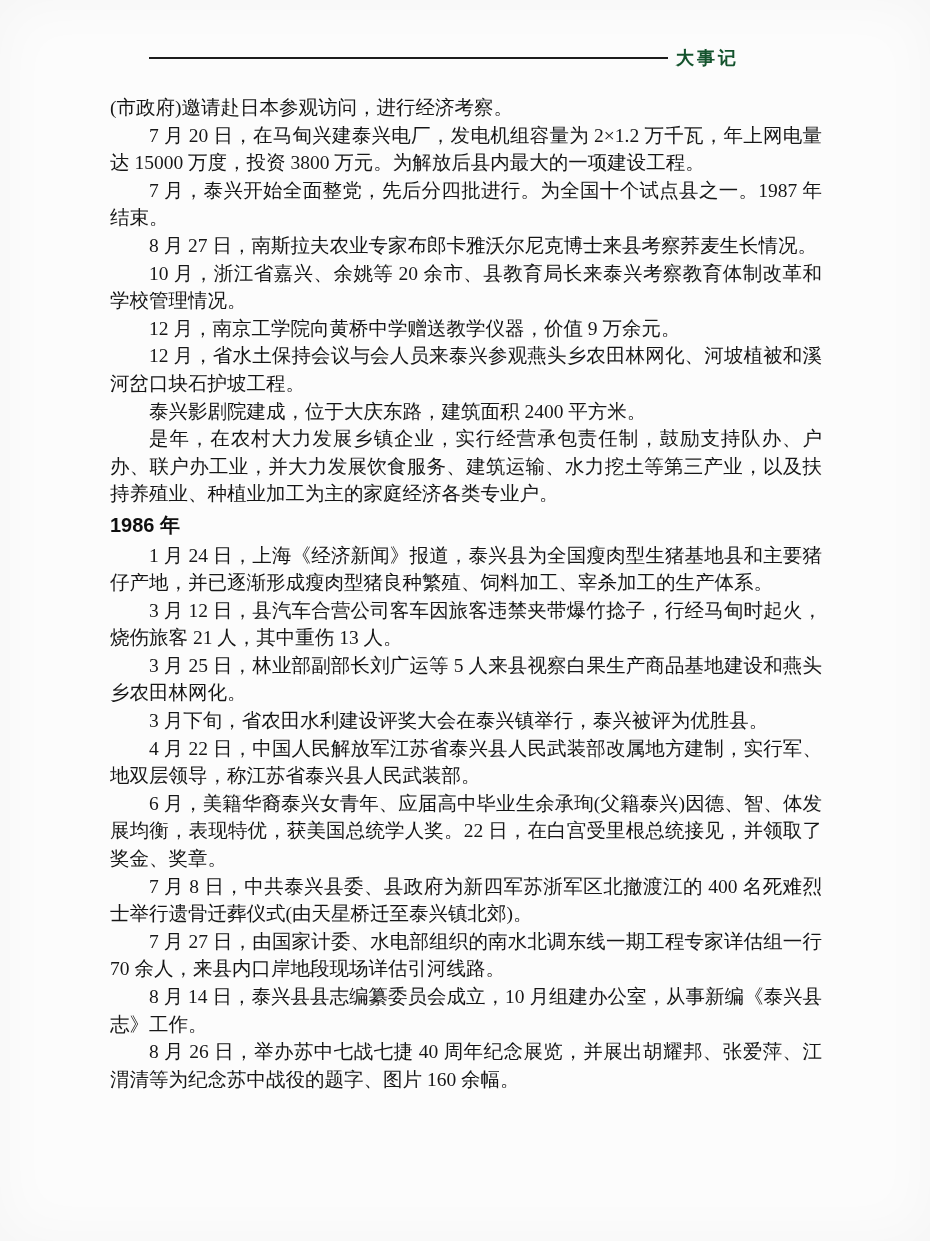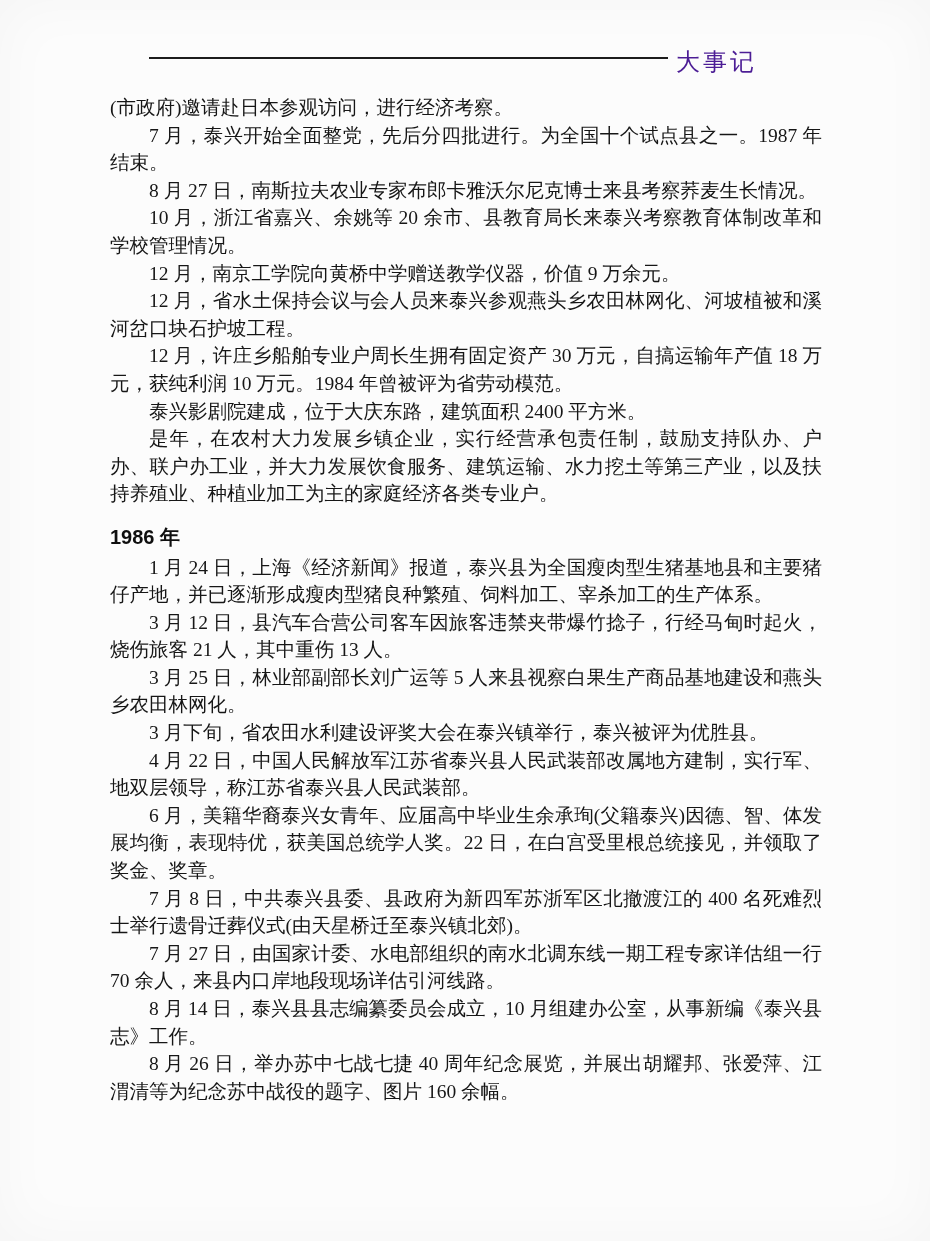--- a/index.html
+++ b/index.html
@@ -29,24 +29,24 @@
     top: 57px;
     width: 519px;
     height: 2.4px;
     background: #1c1c1c;
   }
   .header-title {
     position: absolute;
     left: 676px;
     top: 46px;
     font-family: "Liberation Sans", "DejaVu Sans", sans-serif;
-    font-weight: 400;
-    font-size: 24px;
+    font-weight: 700;
+    font-size: 18px;
     letter-spacing: 3px;
-    color: #4c1d95;
+    color: #14532d;
     white-space: nowrap;
   }
   
   .content {
     position: absolute;
     left: 110px;
     top: 94px;
     width: 712px;
     font-size: 19.5px;
     line-height: 27.6px;
@@ -55,46 +55,46 @@
   }
   .content p {
     margin: 0;
     text-indent: 2em;
     word-break: break-all;
   }
   .content p.flush {
     text-indent: 0;
   }
   .content h2.year-heading {
-    margin: 16px 0 2px 0;
+    margin: 4px 0 2px 0;
     font-family: "Liberation Sans", "DejaVu Sans", sans-serif;
     font-size: 20px;
     font-weight: 700;
     line-height: 27.6px;
     color: #0f0f0f;
   }
 </style>
 </head>
 <body>
 
 <div class="page">
 
   <div class="running-header">
     <div class="header-rule"></div>
     <div class="header-title">大事记</div>
   </div>
 
   <div class="content" id="content">
       <p class="flush">(市政府)邀请赴日本参观访问，进行经济考察。</p>
+      <p class="">7 月 20 日，在马甸兴建泰兴电厂，发电机组容量为 2×1.2 万千瓦，年上网电量达 15000 万度，投资 3800 万元。为解放后县内最大的一项建设工程。</p>
       <p class="">7 月，泰兴开始全面整党，先后分四批进行。为全国十个试点县之一。1987 年结束。</p>
       <p class="">8 月 27 日，南斯拉夫农业专家布郎卡雅沃尔尼克博士来县考察荞麦生长情况。</p>
       <p class="">10 月，浙江省嘉兴、余姚等 20 余市、县教育局长来泰兴考察教育体制改革和学校管理情况。</p>
       <p class="">12 月，南京工学院向黄桥中学赠送教学仪器，价值 9 万余元。</p>
       <p class="">12 月，省水土保持会议与会人员来泰兴参观燕头乡农田林网化、河坡植被和溪河岔口块石护坡工程。</p>
-      <p class="">12 月，许庄乡船舶专业户周长生拥有固定资产 30 万元，自搞运输年产值 18 万元，获纯利润 10 万元。1984 年曾被评为省劳动模范。</p>
       <p class="">泰兴影剧院建成，位于大庆东路，建筑面积 2400 平方米。</p>
       <p class="">是年，在农村大力发展乡镇企业，实行经营承包责任制，鼓励支持队办、户办、联户办工业，并大力发展饮食服务、建筑运输、水力挖土等第三产业，以及扶持养殖业、种植业加工为主的家庭经济各类专业户。</p>
       <h2 class="year-heading">1986 年</h2>
       <p class="">1 月 24 日，上海《经济新闻》报道，泰兴县为全国瘦肉型生猪基地县和主要猪仔产地，并已逐渐形成瘦肉型猪良种繁殖、饲料加工、宰杀加工的生产体系。</p>
       <p class="">3 月 12 日，县汽车合营公司客车因旅客违禁夹带爆竹捻子，行经马甸时起火，烧伤旅客 21 人，其中重伤 13 人。</p>
       <p class="">3 月 25 日，林业部副部长刘广运等 5 人来县视察白果生产商品基地建设和燕头乡农田林网化。</p>
       <p class="">3 月下旬，省农田水利建设评奖大会在泰兴镇举行，泰兴被评为优胜县。</p>
       <p class="">4 月 22 日，中国人民解放军江苏省泰兴县人民武装部改属地方建制，实行军、地双层领导，称江苏省泰兴县人民武装部。</p>
       <p class="">6 月，美籍华裔泰兴女青年、应届高中毕业生余承珣(父籍泰兴)因德、智、体发展均衡，表现特优，获美国总统学人奖。22 日，在白宫受里根总统接见，并领取了奖金、奖章。</p>
       <p class="">7 月 8 日，中共泰兴县委、县政府为新四军苏浙军区北撤渡江的 400 名死难烈士举行遗骨迁葬仪式(由天星桥迁至泰兴镇北郊)。</p>

